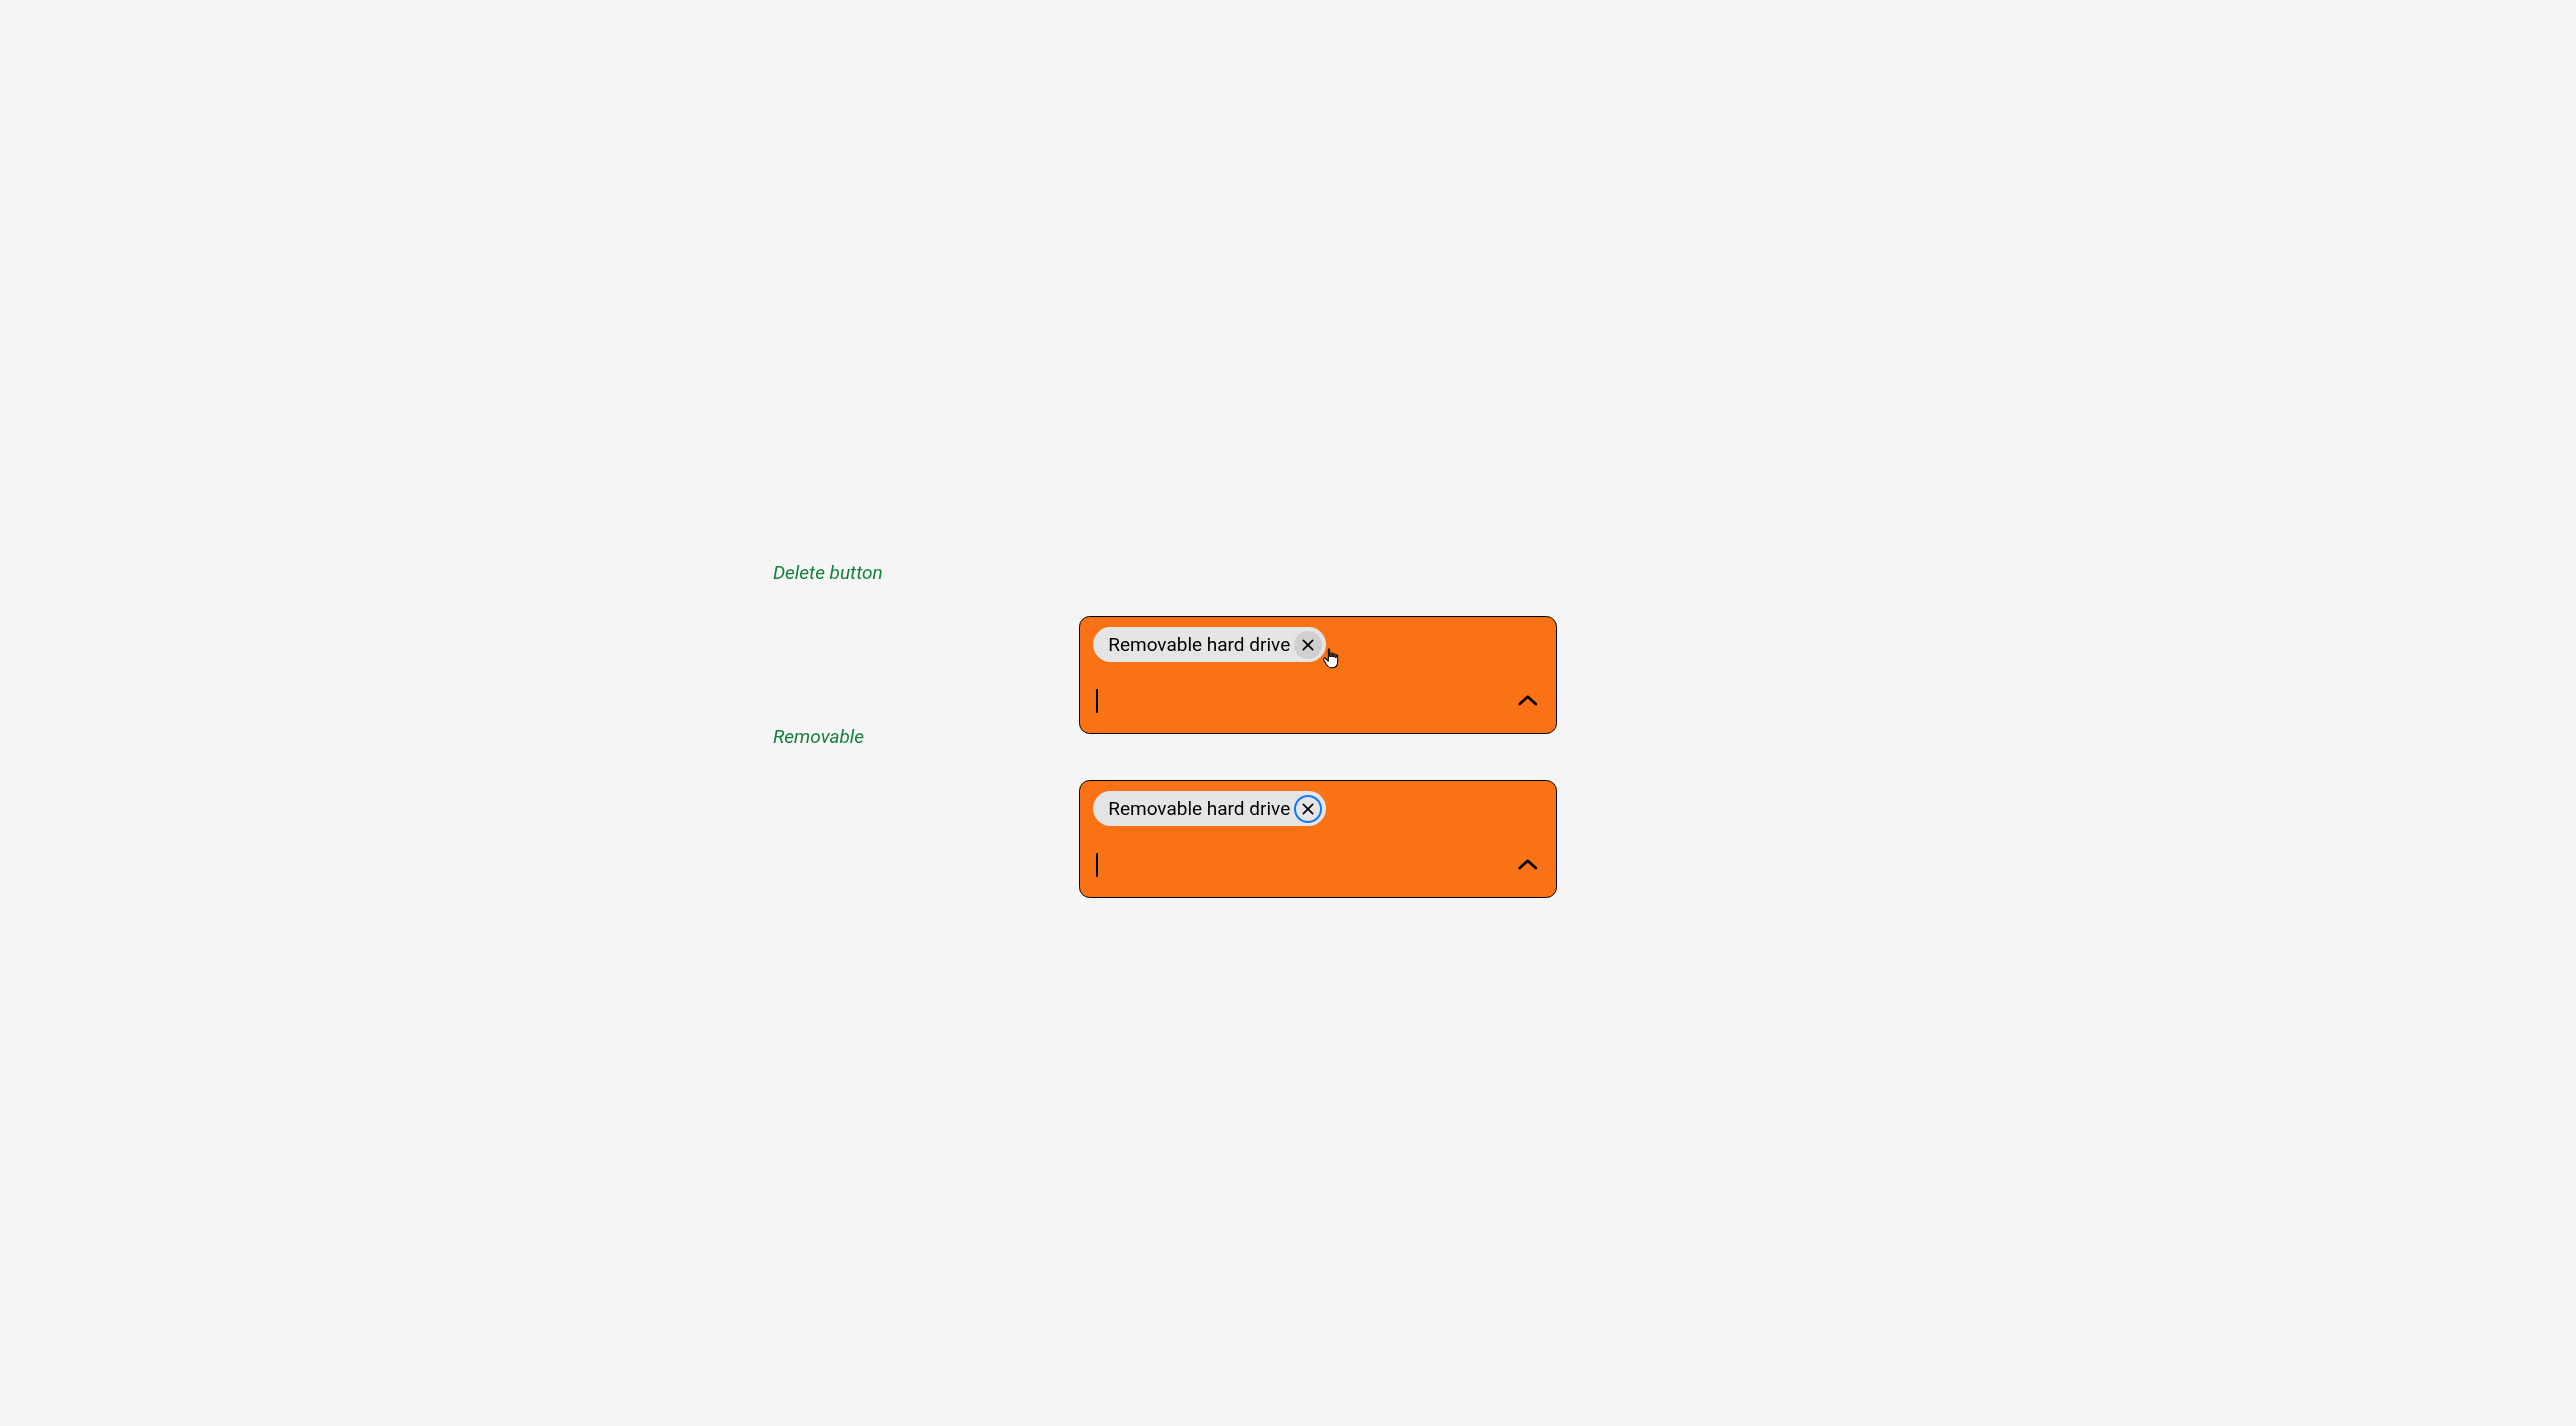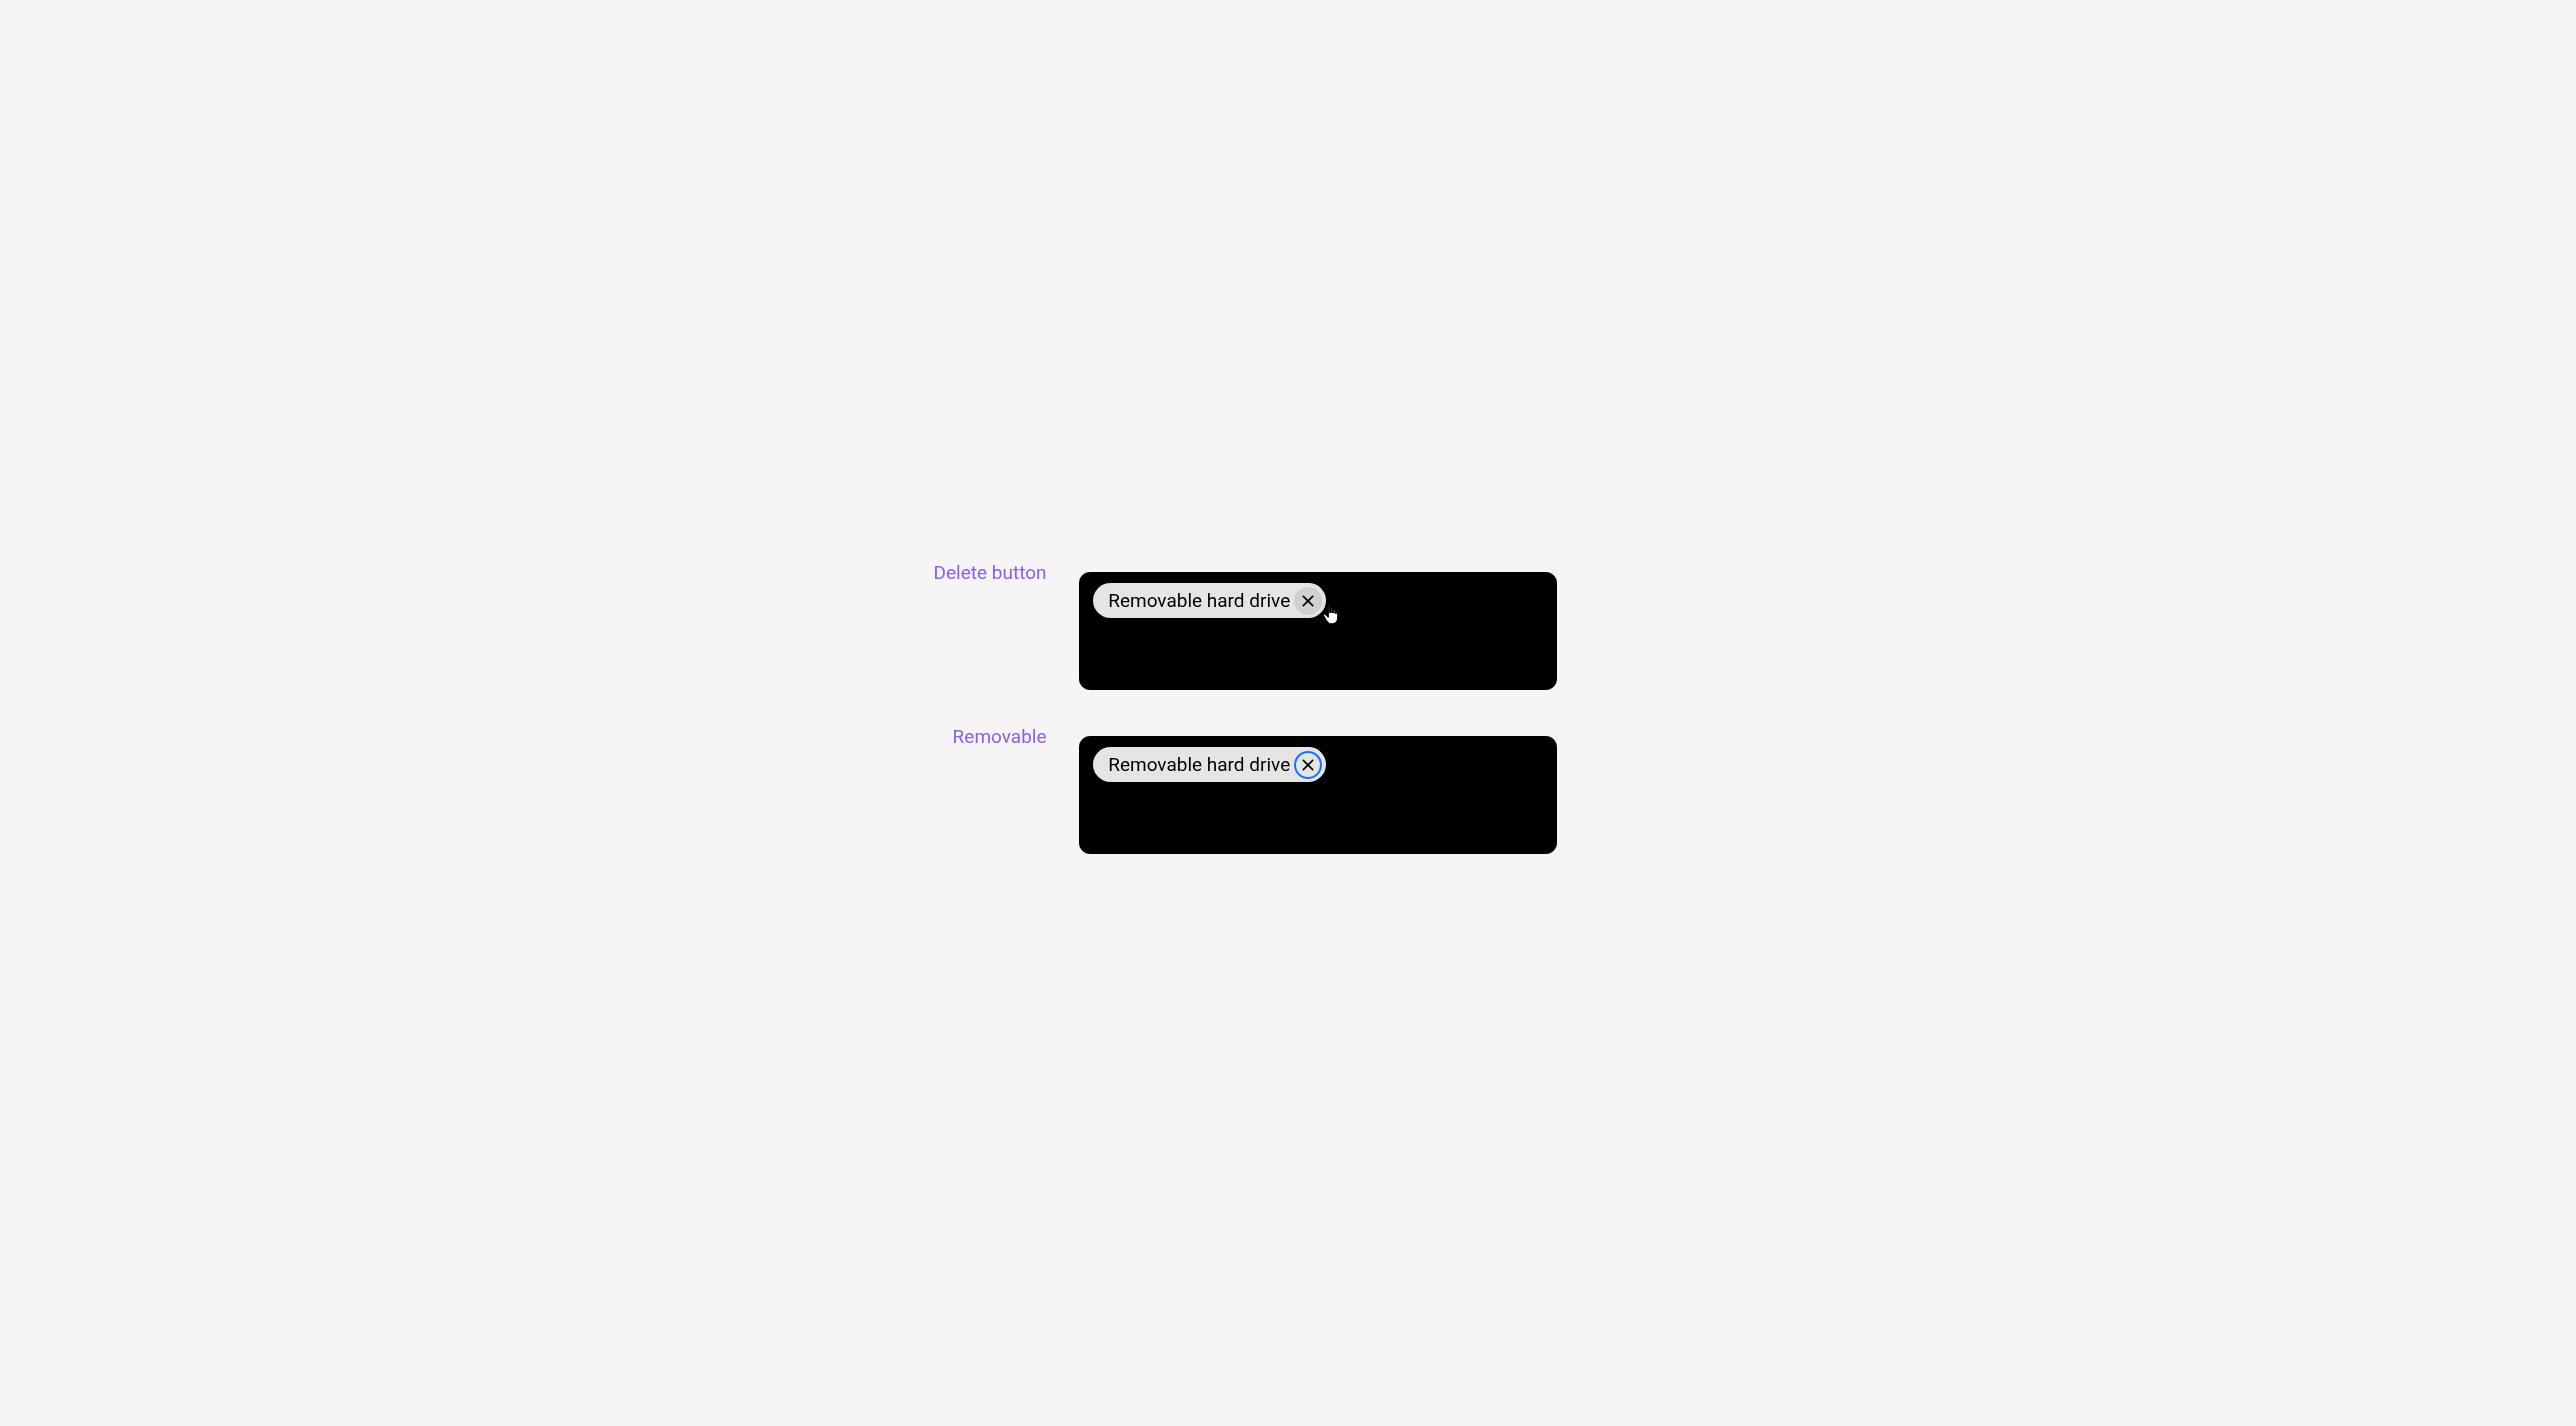--- a/index.html
+++ b/index.html
@@ -21,37 +21,38 @@
     position: absolute;
     left: 0;
     width: 100%;
   }
   .row-1 { top: 131px; }
   .row-2 { top: 295px; }
   .label {
     position: absolute;
     left: 0;
     width: 295px;
-    text-align: right;
     padding-right: 21.5px;
     top: 50%;
     transform: translateY(-50%);
     font-size: 19px;
-    color: #8b5cf6;
+    color: #15803d;
     font-weight: 400;
+    font-style: italic;
   }
   .combobox {
     position: absolute;
     left: 306px;
     width: 478px;
     height: 118px;
-    background: #000000;
+    background: #f97316;
     border: 1.3px solid #000;
     border-radius: 10.7px;
     padding: 10.7px 13.4px;
+    margin-top: 44px;
   }
   .chip {
     display: inline-flex;
     align-items: center;
     background: #e5e5e5;
     border-radius: 670px;
     height: 35px;
     padding-left: 14.8px;
     padding-right: 4px;
     font-size: 19px;

